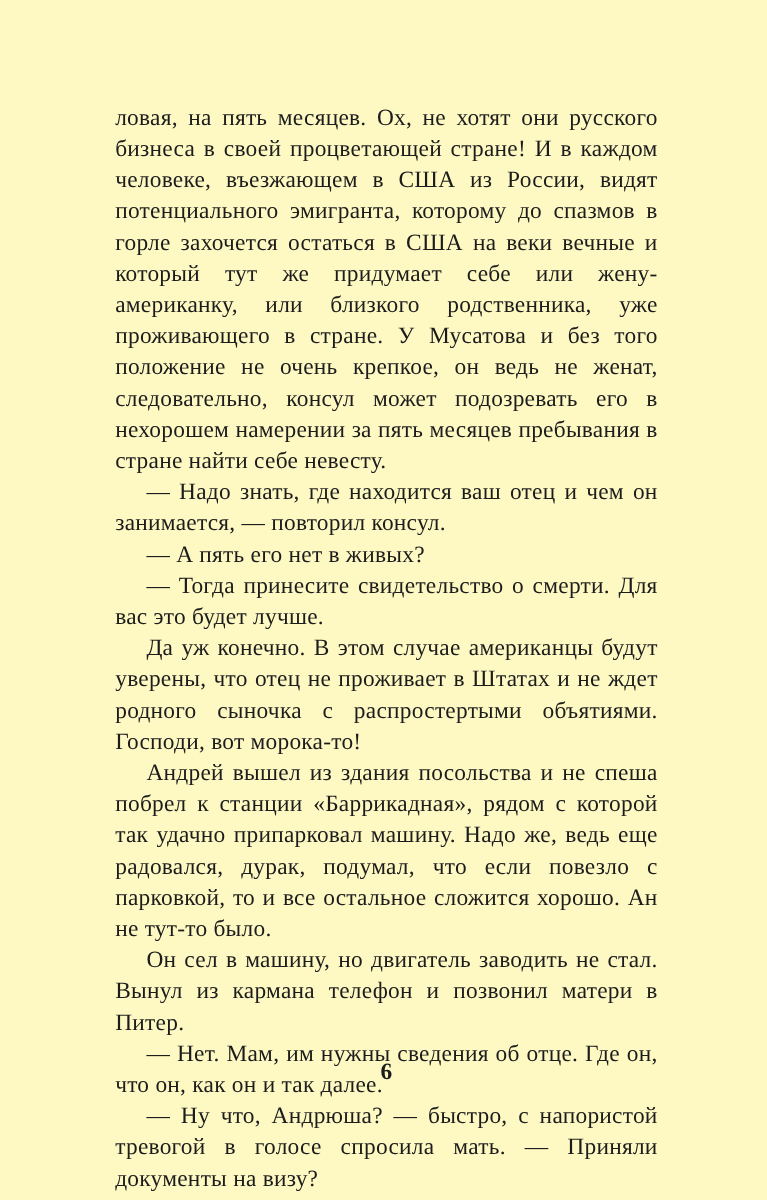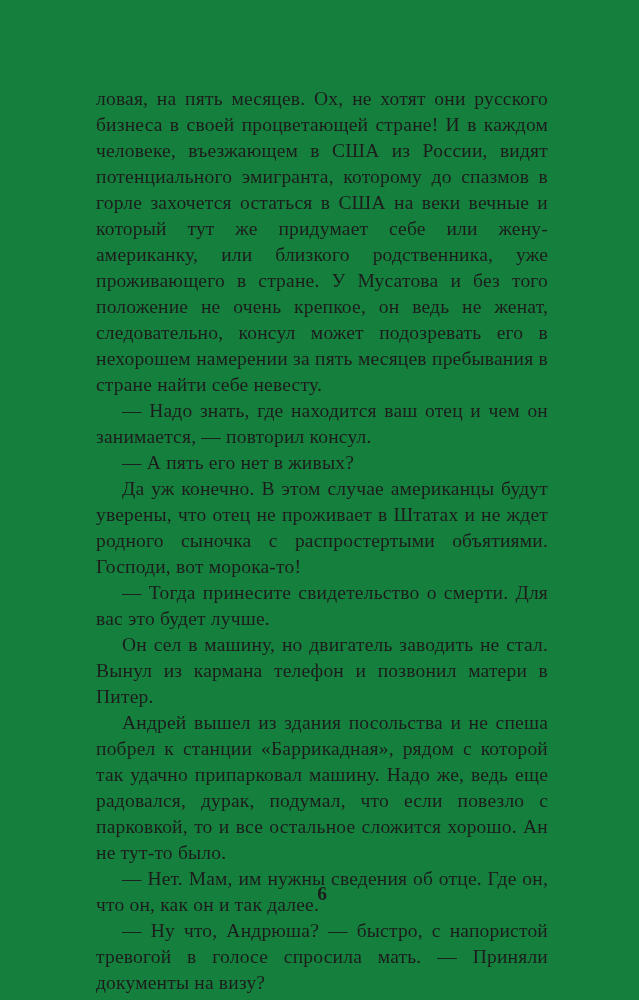--- a/index.html
+++ b/index.html
@@ -4,21 +4,21 @@
   <style>
     html, body {
       margin: 0;
       padding: 0;
       background: #ffffff;
     }
     .book-page {
       position: relative;
       width: 639px;
       height: 1000px;
-      background: #15803d;
+      background: #fef9c3;
       font-family: "Liberation Serif", serif;
       color: #1c1c1c;
       overflow: hidden;
     }
     .text-block {
       position: absolute;
       left: 96px;
       top: 86px;
       width: 452px;
       font-size: 19.5px;
@@ -48,21 +48,21 @@
     }
   </style>
 </head>
 <body>
 
 <div class="book-page">
   <div class="text-block">
     <p>ловая, на пять месяцев. Ох, не хотят они русского бизнеса в своей процветающей стране! И в каждом человеке, въезжающем в США из России, видят потенциального эмигранта, которому до спазмов в горле захочется остаться в США на веки вечные и который тут же придумает себе или жену-американку, или близкого родственника, уже проживающего в стране. У Мусатова и без того положение не очень крепкое, он ведь не женат, следовательно, консул может подозревать его в нехорошем намерении за пять месяцев пребывания в стране найти себе невесту.</p>
     <p class="indent">— Надо знать, где находится ваш отец и чем он занимается, — повторил консул.</p>
     <p class="indent">— А пять его нет в живых?</p>
+    <p class="indent">— Тогда принесите свидетельство о смерти. Для вас это будет лучше.</p>
     <p class="indent">Да уж конечно. В этом случае американцы будут уверены, что отец не проживает в Штатах и не ждет родного сыночка с распростертыми объятиями. Господи, вот морока-то!</p>
-    <p class="indent">— Тогда принесите свидетельство о смерти. Для вас это будет лучше.</p>
+    <p class="indent">Андрей вышел из здания посольства и не спеша побрел к станции «Баррикадная», рядом с которой так удачно припарковал машину. Надо же, ведь еще радовался, дурак, подумал, что если повезло с парковкой, то и все остальное сложится хорошо. Ан не тут-то было.</p>
     <p class="indent">Он сел в машину, но двигатель заводить не стал. Вынул из кармана телефон и позвонил матери в Питер.</p>
-    <p class="indent">Андрей вышел из здания посольства и не спеша побрел к станции «Баррикадная», рядом с которой так удачно припарковал машину. Надо же, ведь еще радовался, дурак, подумал, что если повезло с парковкой, то и все остальное сложится хорошо. Ан не тут-то было.</p>
     <p class="indent">— Нет. Мам, им нужны сведения об отце. Где он, что он, как он и так далее.</p>
     <p class="indent">— Ну что, Андрюша? — быстро, с напористой тревогой в голосе спросила мать. — Приняли документы на визу?</p>
   </div>
   <div class="page-number">6</div>
 </div>
 
 </body></html>

